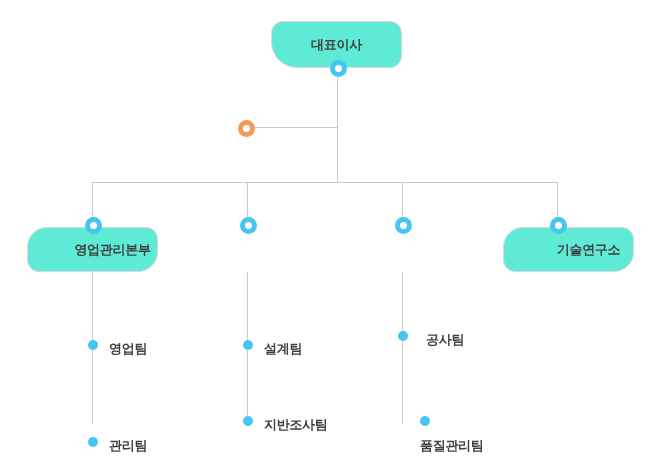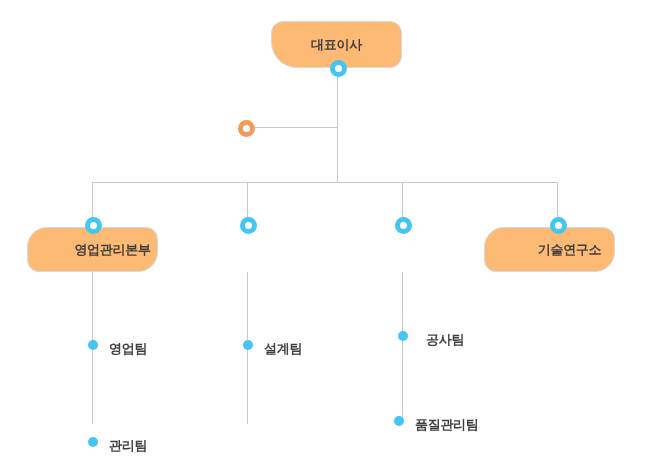--- a/index.html
+++ b/index.html
@@ -5,21 +5,21 @@
   html,body{margin:0;padding:0;background:#fff;}
   .stage{
     position:relative;width:650px;height:462px;background:var(--bg,#fff);
     font-family:"Liberation Sans","DejaVu Sans",sans-serif;overflow:hidden;
   }
   .line{position:absolute;background:var(--line,#c9c9c9);}
   .line.v{width:1px;}
   .line.h{height:1px;}
   .node{
     position:absolute;display:flex;align-items:center;justify-content:center;
-    background:#fdba74;border:1px solid var(--border,#d9d9d9);
+    background:#5eead4;border:1px solid var(--border,#d9d9d9);
     font-size:13px;font-weight:700;color:var(--text,#3f3f3f);letter-spacing:-0.3px;
     box-sizing:border-box;
   }
   .node.root{left:271px;top:21px;width:131px;height:47px;border-radius:12px 12px 12px 26px;}
   .node.auditor{left:115px;top:100px;width:131px;height:50px;border-color:var(--orange,#f2995c);border-radius:24px 0 24px 24px;}
   .node.division{top:227px;width:131px;height:45px;border-radius:20px 12px 20px 12px;padding-left:40px;}
   .donut{
     position:absolute;width:17px;height:17px;border-radius:50%;
     background:#fff;border:5px solid var(--blue,#45c6f2);box-sizing:border-box;
   }
@@ -47,21 +47,21 @@
   <div class="line v" style="left:402px;top:272px;height:152px;"></div>
 
   <div class="node root">
     <span>대표이사</span>
   </div>
 
 
   <div class="node division" style="left:27px;">
     <span>영업관리본부</span>
   </div>
-  <div class="node division" style="left:484px;">
+  <div class="node division" style="left:503px;">
     <span>기술연구소</span>
   </div>
 
   <div class="donut" style="left:329.5px;top:59.5px;"></div>
   <div class="donut orange" style="left:237.5px;top:119.5px;"></div>
   <div class="donut" style="left:84.5px;top:216.5px;"></div>
   <div class="donut" style="left:239.5px;top:216.5px;"></div>
   <div class="donut" style="left:394.5px;top:216.5px;"></div>
   <div class="donut" style="left:549.5px;top:216.5px;"></div>
 
@@ -71,23 +71,27 @@
   </div>
   <div class="team" style="left:88px;top:437px;">
     <span class="dot"></span>
     <span>관리팀</span>
   </div>
 
   <div class="team" style="left:243px;top:340px;">
     <span class="dot"></span>
     <span>설계팀</span>
   </div>
+  <div class="team" style="left:243px;top:416px;">
+    <span class="dot"></span>
+    <span>지반조사팀</span>
+  </div>
 
   <div class="team" style="left:398px;top:331px;gap:18px;">
     <span class="dot"></span>
     <span>공사팀</span>
   </div>
-  <div class="team" style="left:394px;top:416px;">
+  <div class="team" style="left:420px;top:416px;flex-direction:column;">
     <span class="dot"></span>
     <span>품질관리팀</span>
   </div>
 
 </div>
 
 </body></html>

